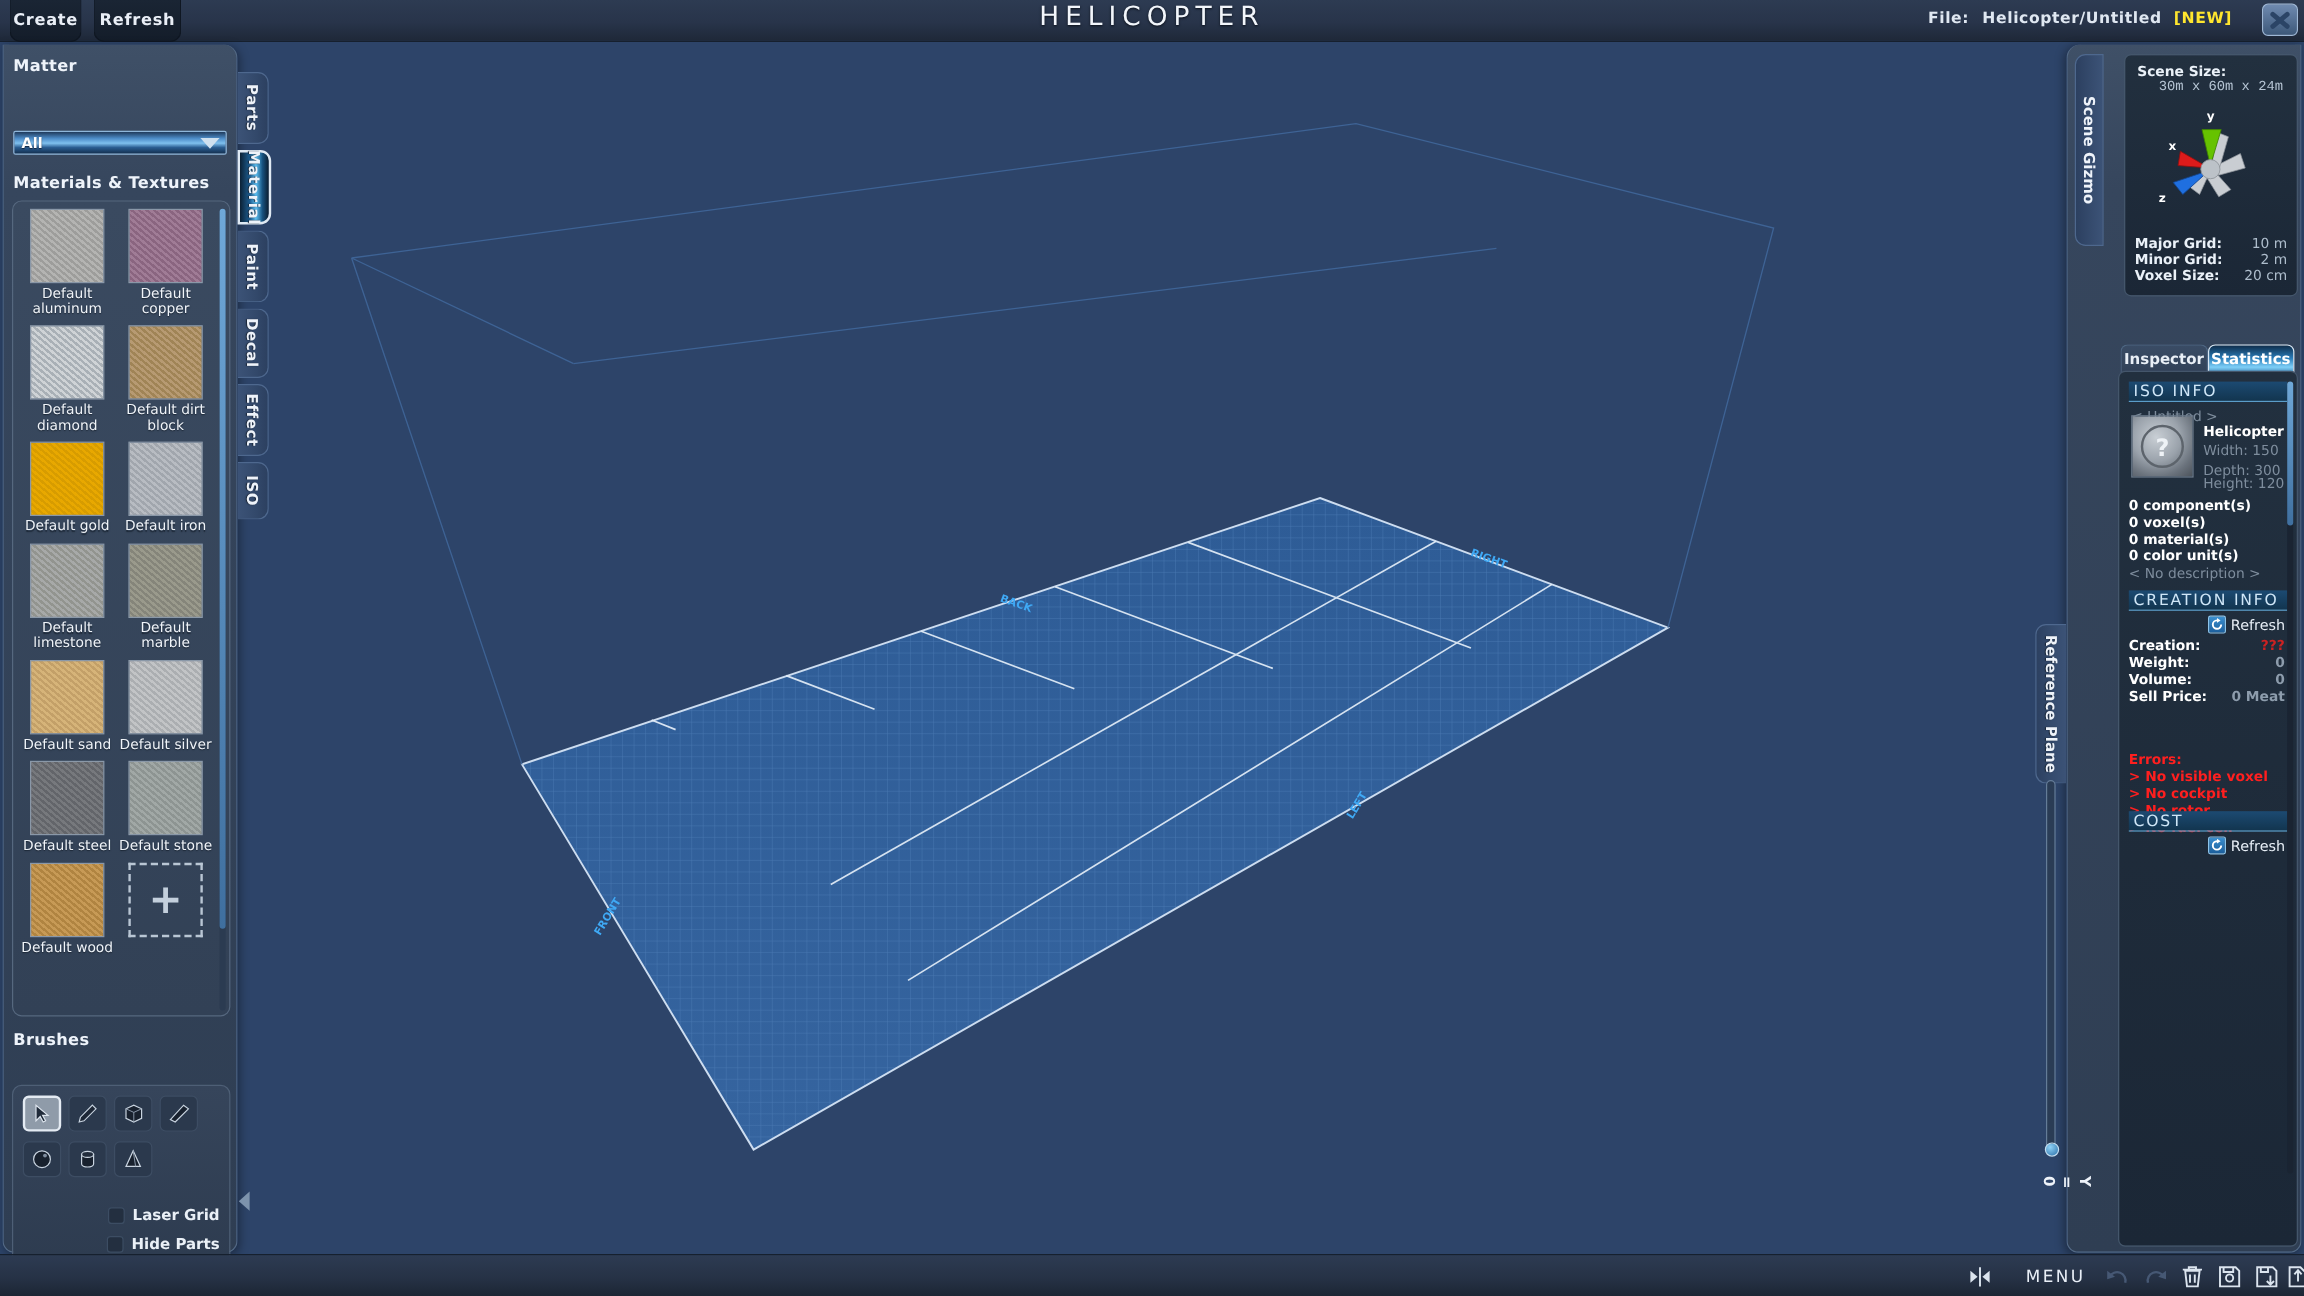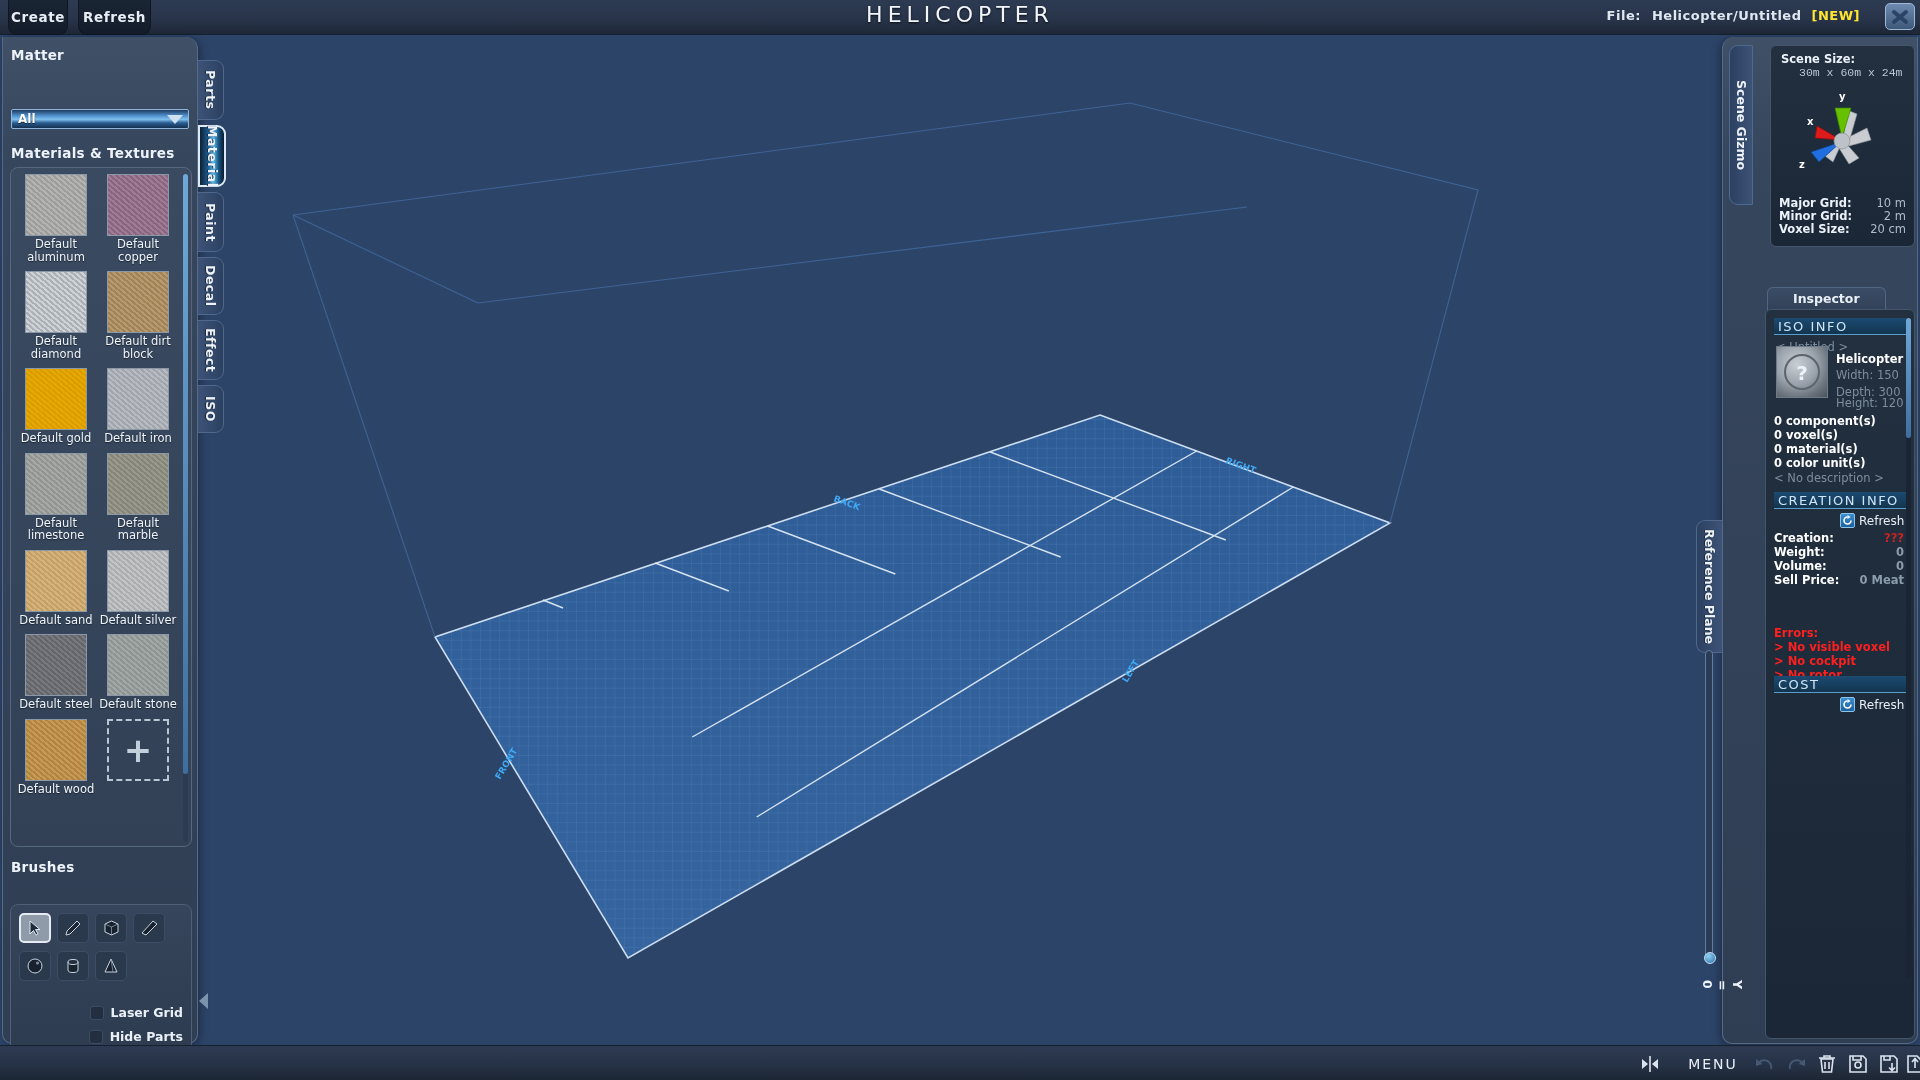--- a/index.html
+++ b/index.html
@@ -174,21 +174,21 @@
     border:1px solid #44566b; border-radius:6px;
   }
   .gz-lbl { position:absolute; font-size:11.5px; font-weight:bold; color:#eaf1f8; }
   .gz-val { position:absolute; font-size:11.5px; color:#aebdcc; }
   .gz-title { position:absolute; left:10px; top:6px; font-size:11.5px; font-weight:bold; color:#eaf1f8; }
   .gz-sub { position:absolute; left:28px; top:20px; font-size:11.5px; color:#b6c5d4;font-family:Liberation Mono, monospace; }
 
   
   .itabs { position:absolute; left:44px; top:250px; }
   .itab {
-    display:inline-block; height:32px; padding:0 25px; line-height:22px;
+    display:inline-block; height:32px; padding:0 2px; line-height:22px;
     font-size:12.5px; font-weight:bold; color:#e9eff6;
     background: linear-gradient(180deg,#3a4c65 0%,#2e3d52 100%);
     border:1px solid #4f6784; border-bottom:none;
     border-top-left-radius:6px; border-top-right-radius:6px; cursor:pointer;
   }
   .itab.active {
     background: linear-gradient(180deg,#0f2e4c 0%, #2a7cb8 35%, #7fd0f8 60%, #1b5c90 85%, #0c2740 100%);
     border:1px solid #d9e7f3; color:#ffffff;
   }
   .infobox {

